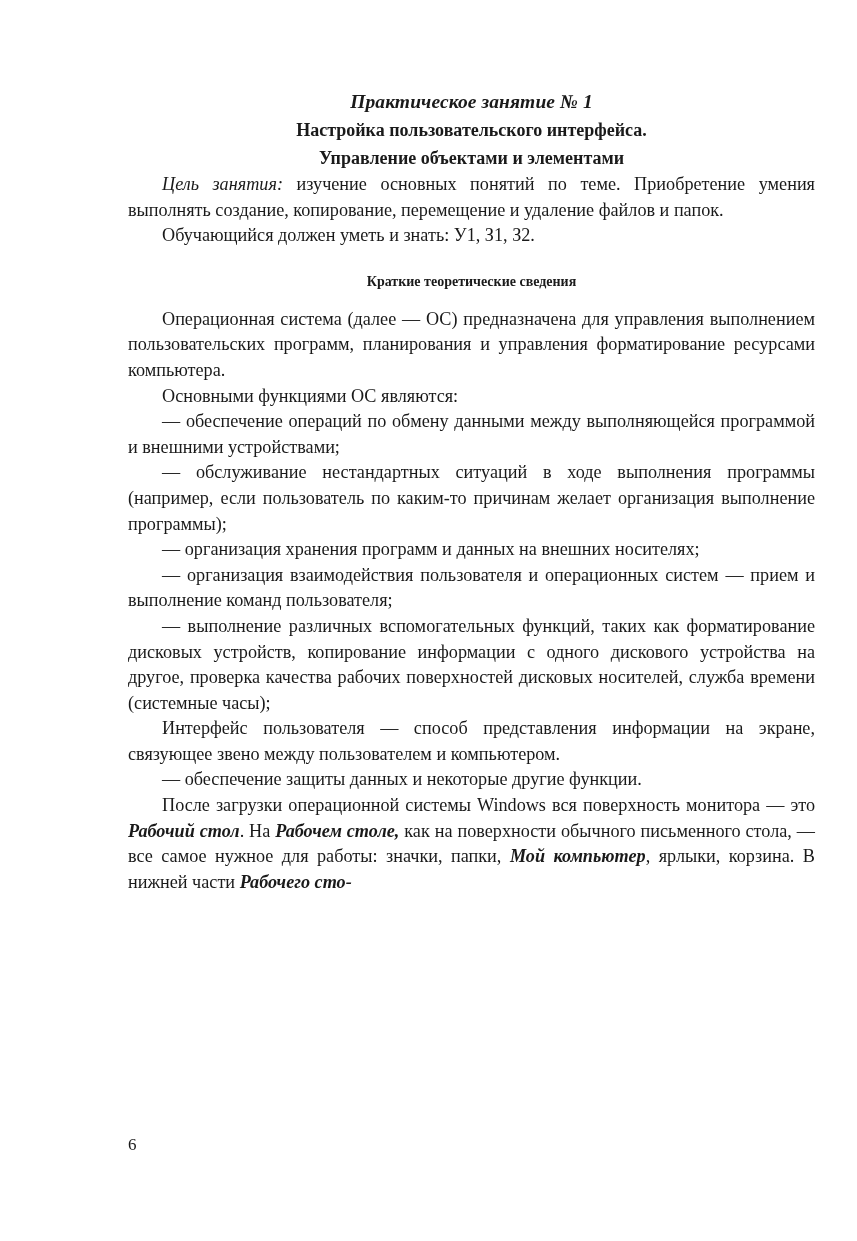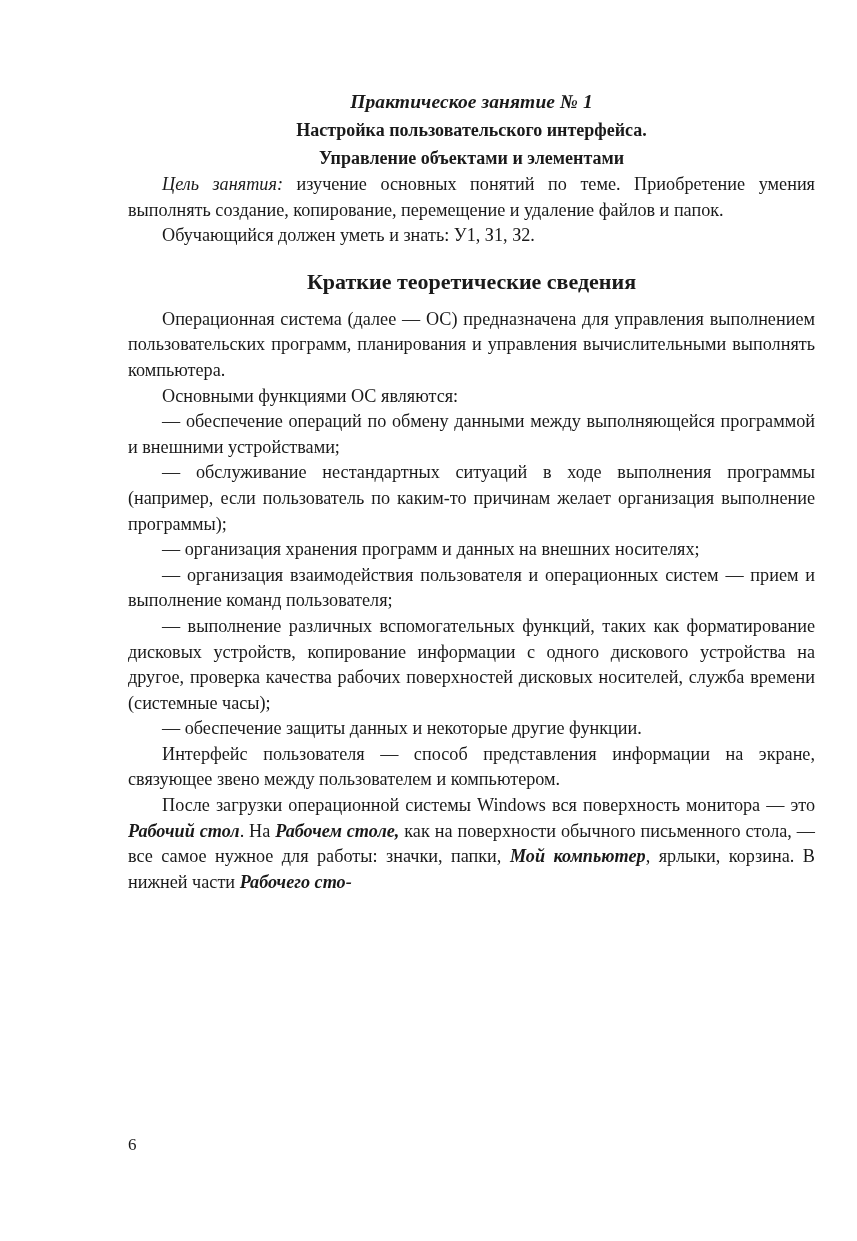--- a/index.html
+++ b/index.html
@@ -36,21 +36,21 @@
   }
   .title-line-2,
   .title-line-3 {
     font-weight: bold;
     font-size: 18px;
     line-height: 28px;
   }
   .subheading {
     text-align: center;
     font-weight: bold;
-    font-size: 22px;
+    font-size: 14px;
     line-height: 26px;
     margin-top: 20px;
     margin-bottom: 12px;
   }
   p.body-text {
     margin: 0;
     font-size: 18.2px;
     line-height: 25.6px;
     text-align: justify;
     text-justify: inter-word;
@@ -86,27 +86,27 @@
     <div class="title-line-3">Управление объектами и элементами</div>
   </div>
 
   <p class="body-text gap-top"><span class="goal-label">Цель занятия:</span><span> изучение основных понятий по теме. Приобретение умения выполнять создание, копирование, перемещение и удаление файлов и папок.</span></p>
 
   <p class="body-text">Обучающийся должен уметь и знать: У1, З1, З2.</p>
 
 
   <div class="subheading">Краткие теоретические сведения</div>
 
-  <p class="body-text">Операционная система (далее — ОС) предназначена для управления выполнением пользовательских программ, планирования и управления вычислительными выполнять компьютера.</p>
+  <p class="body-text">Операционная система (далее — ОС) предназначена для управления выполнением пользовательских программ, планирования и управления форматирование ресурсами компьютера.</p>
   <p class="body-text">Основными функциями ОС являются:</p>
   <p class="body-text">— обеспечение операций по обмену данными между выполняющейся программой и внешними устройствами;</p>
   <p class="body-text">— обслуживание нестандартных ситуаций в ходе выполнения программы (например, если пользователь по каким-то причинам желает организация выполнение программы);</p>
   <p class="body-text">— организация хранения программ и данных на внешних носителях;</p>
   <p class="body-text">— организация взаимодействия пользователя и операционных систем — прием и выполнение команд пользователя;</p>
   <p class="body-text">— выполнение различных вспомогательных функций, таких как форматирование дисковых устройств, копирование информации с одного дискового устройства на другое, проверка качества рабочих поверхностей дисковых носителей, служба времени (системные часы);</p>
+  <p class="body-text">Интерфейс пользователя — способ представления информации на экране, связующее звено между пользователем и компьютером.</p>
   <p class="body-text">— обеспечение защиты данных и некоторые другие функции.</p>
-  <p class="body-text">Интерфейс пользователя — способ представления информации на экране, связующее звено между пользователем и компьютером.</p>
 
   <p class="body-text"><span>После загрузки операционной системы Windows вся поверхность монитора — это </span><span class="ital">Рабочий стол</span><span>. На </span><span class="ital">Рабочем столе,</span><span> как на поверхности обычного письменного стола, — все самое нужное для работы: значки, папки, </span><span class="ital">Мой компьютер</span><span>, ярлыки, корзина. В нижней части </span><span class="ital">Рабочего сто-</span></p>
 
   <div class="page-number">6</div>
 
 </div>
 
 </body></html>

